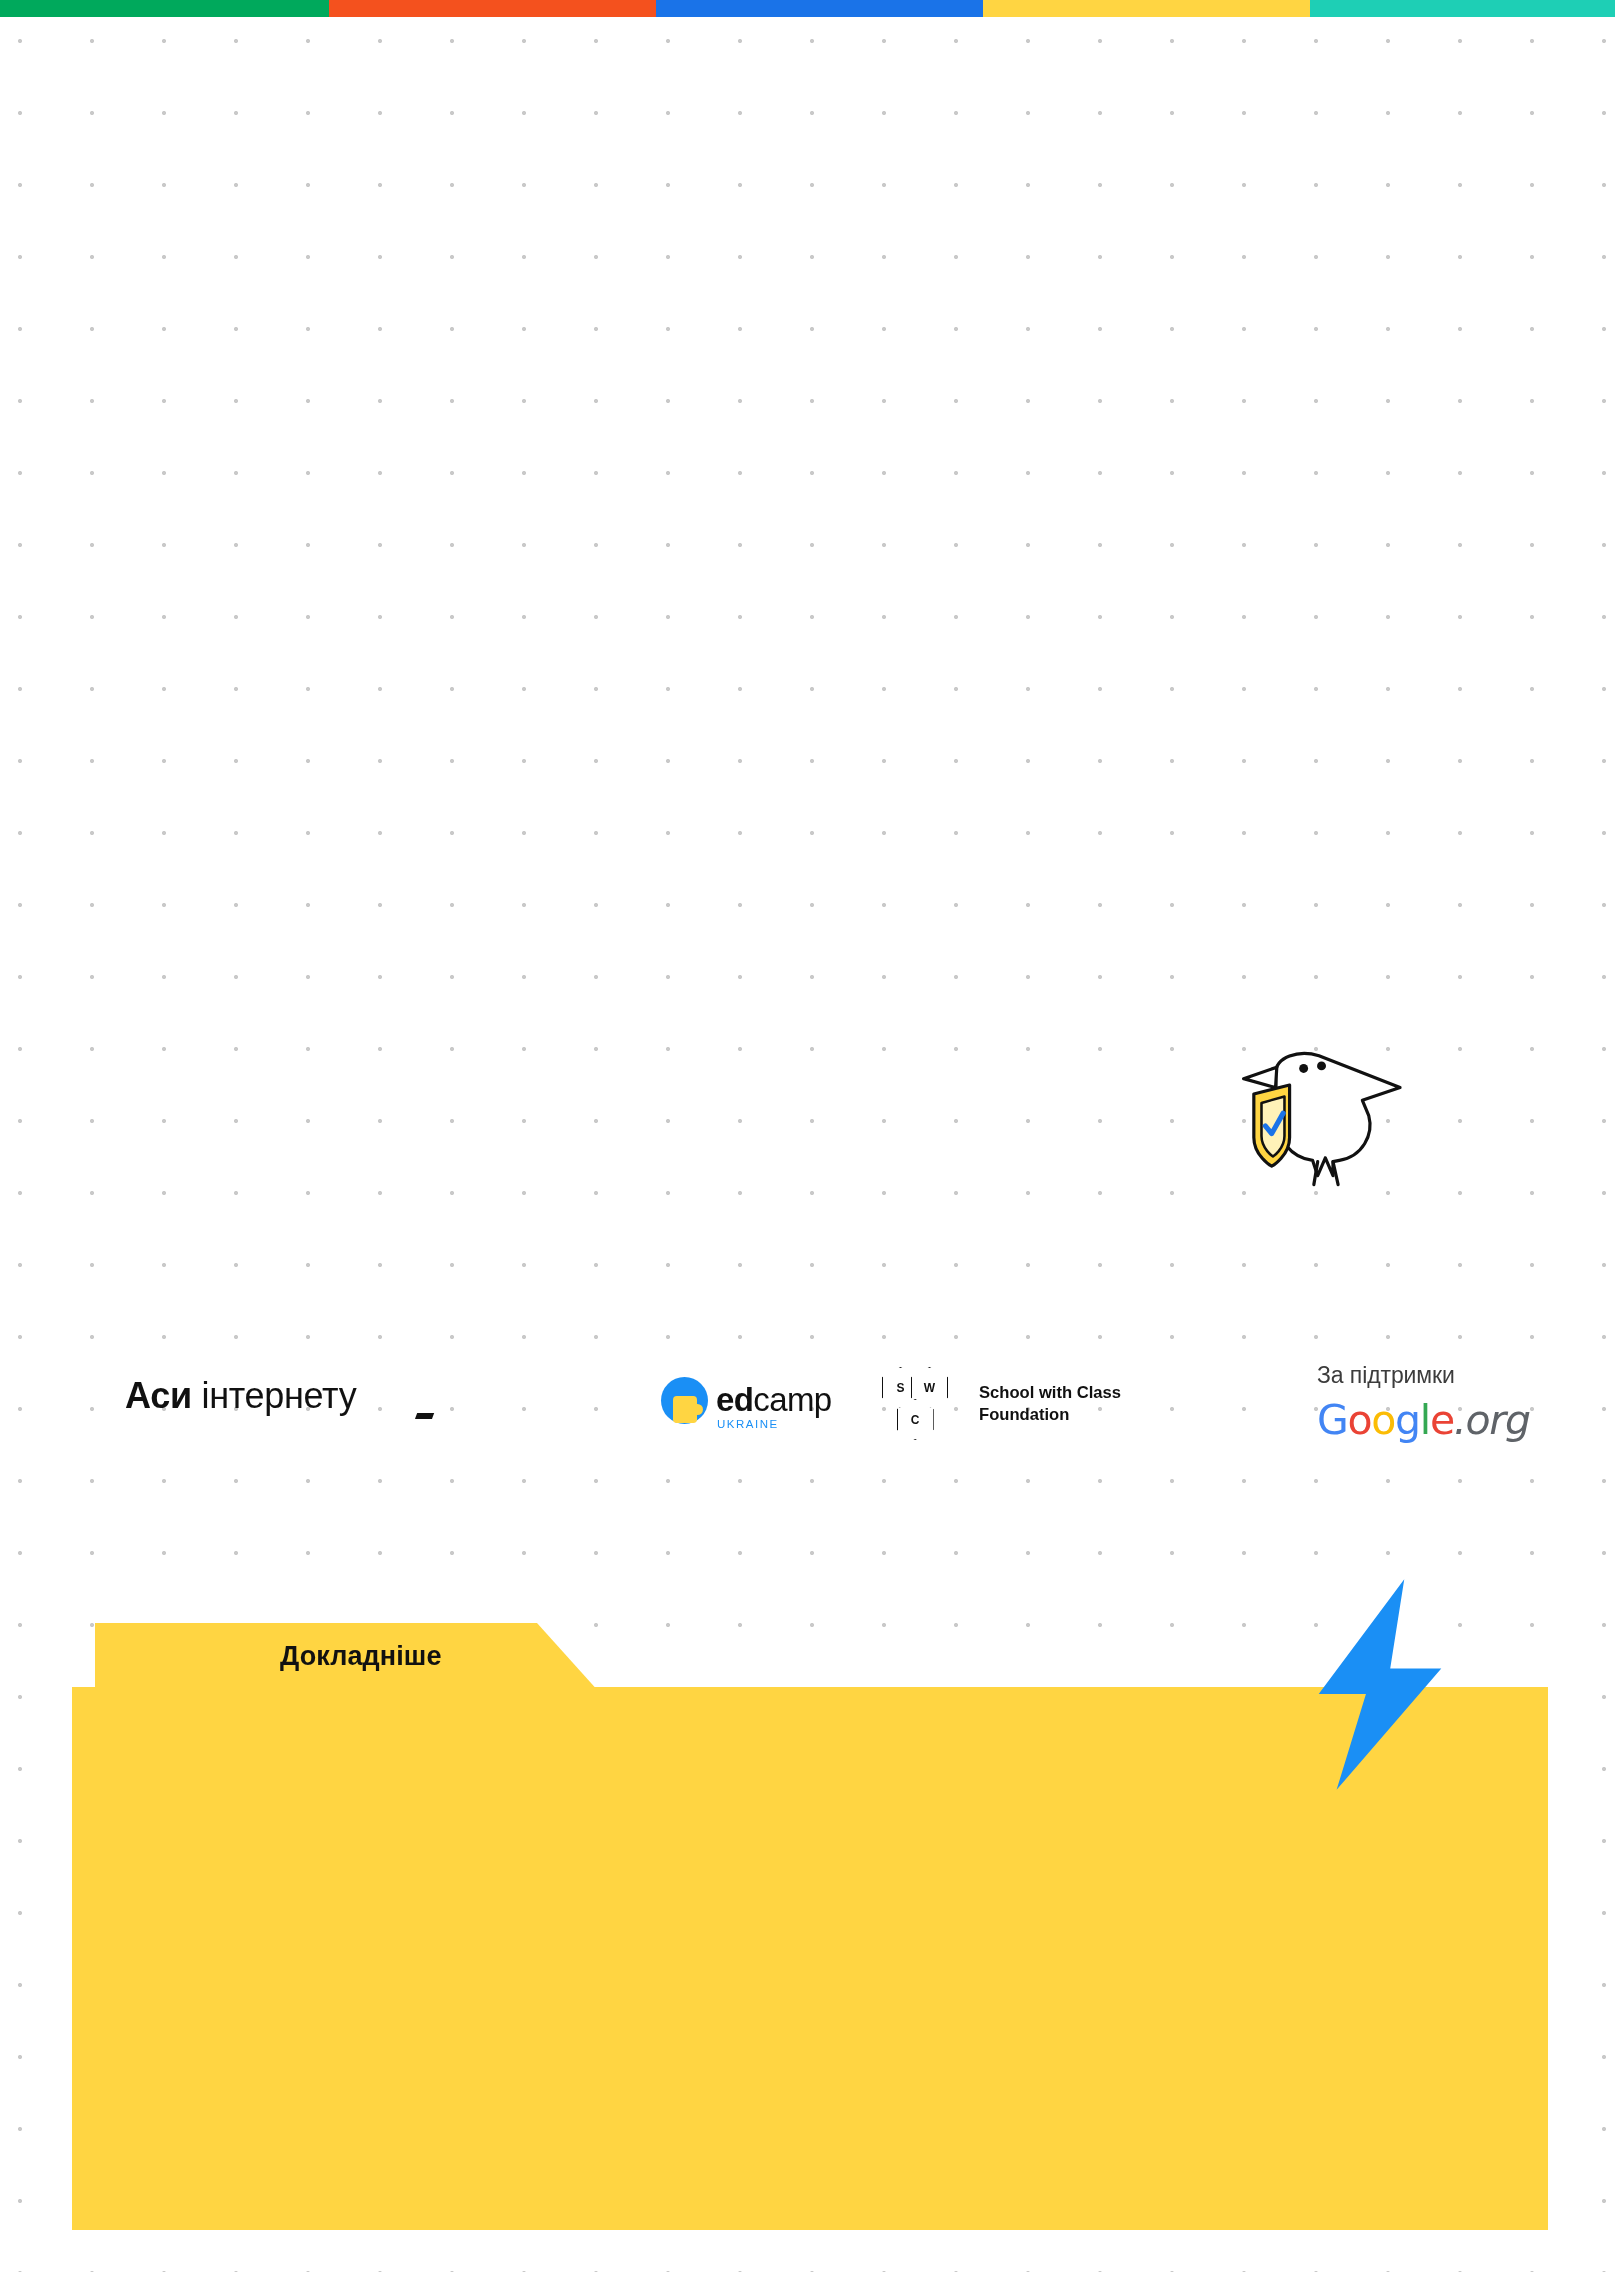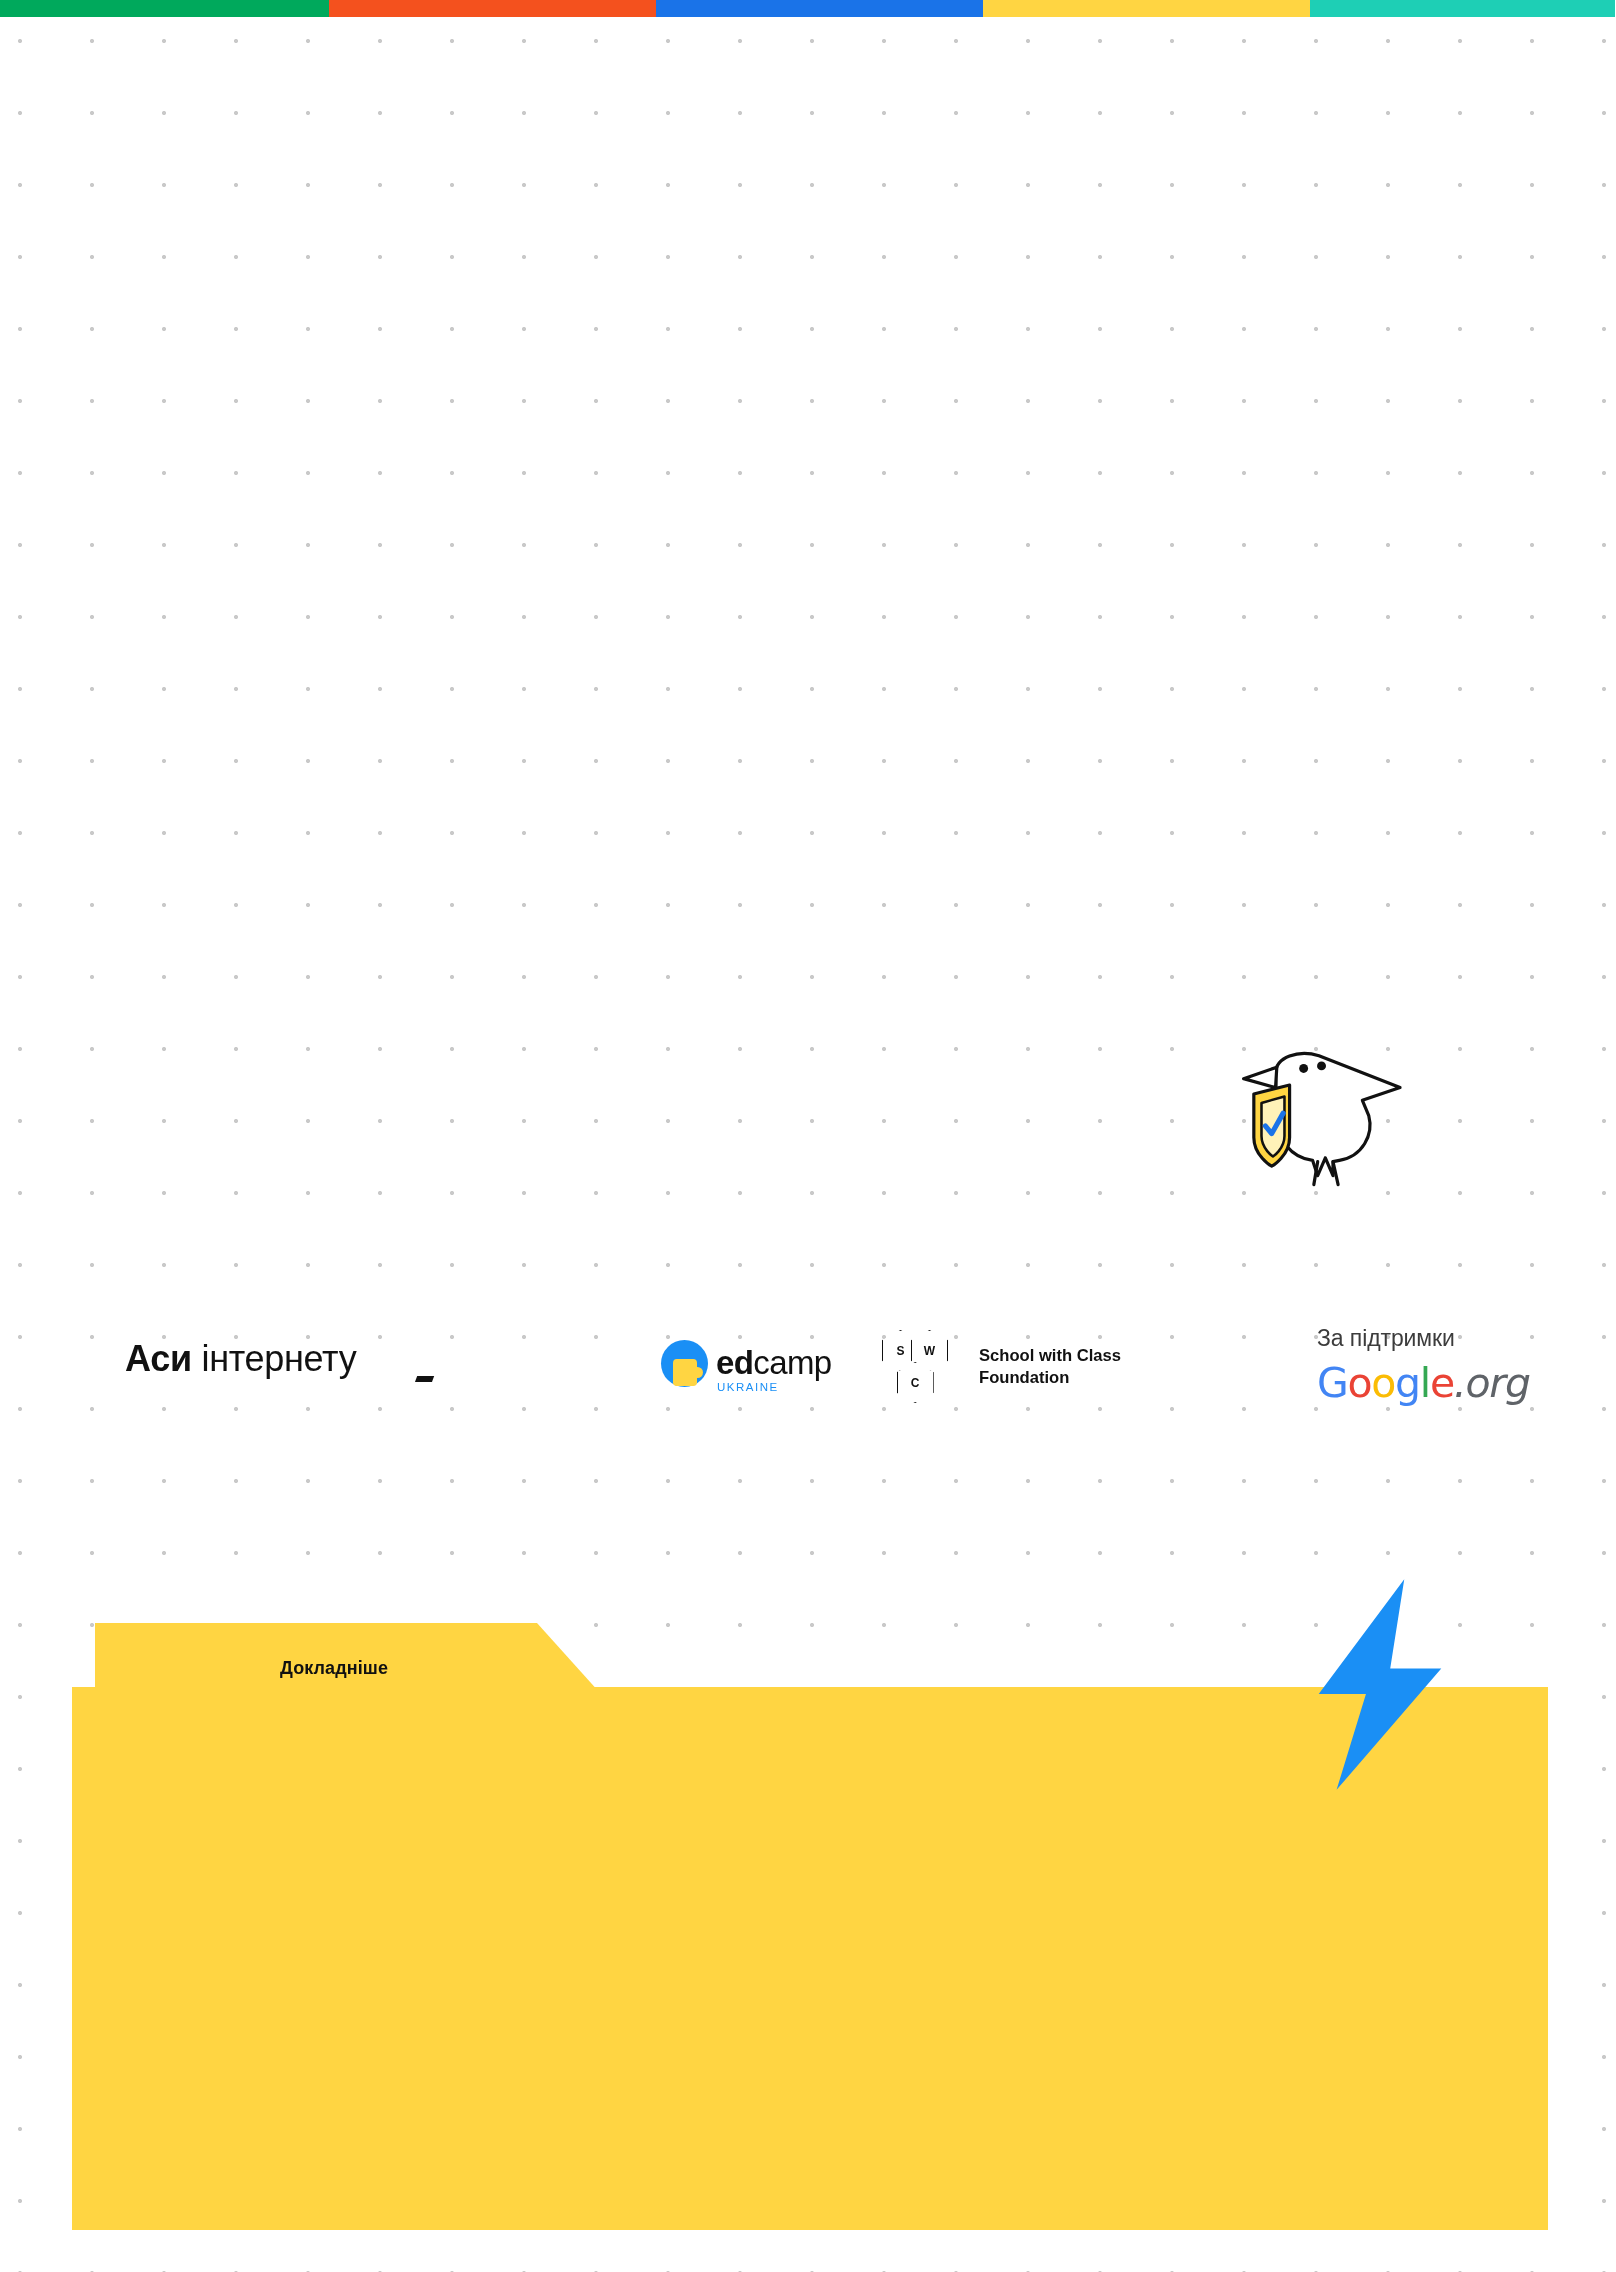--- a/index.html
+++ b/index.html
@@ -42,21 +42,21 @@
   .seg-green  { width: 329px;  background: #00a95c; }
   .seg-red    { width: 327px;  background: #f4511e; }
   .seg-blue   { width: 327px;  background: #1a73e8; }
   .seg-yellow { width: 327px;  background: #ffd542; }
   .seg-teal   { width: 305px;  background: #1ecfb5; }
 
   
   .logo-row {
     position: absolute;
     left: 0;
-    top: 1312px;
+    top: 1349px;
     width: 1308px;
     height: 115px;
     z-index: 4;
   }
 
   .aces-logo {
     position: absolute;
     left: 125px;
     top: 25.6px;
     font-size: 36px;
@@ -230,26 +230,25 @@
     left: 0;
     top: 64px;
     width: 1476px;
     height: 543px;
     background: #ffd542;
   }
   .folder-label {
     position: absolute;
     left: 208px;
     top: 18px;
-    font-size: 18px;
+    font-size: 27px;
     font-weight: 700;
     color: #111111;
     letter-spacing: 0.1px;
     z-index: 6;
-    margin-top: 17px;
   }
   .bolt {
     position: absolute;
     left: 1297px;
     top: 1579px;
     width: 166px;
     height: 211px;
     z-index: 6;
   }
 </style>

